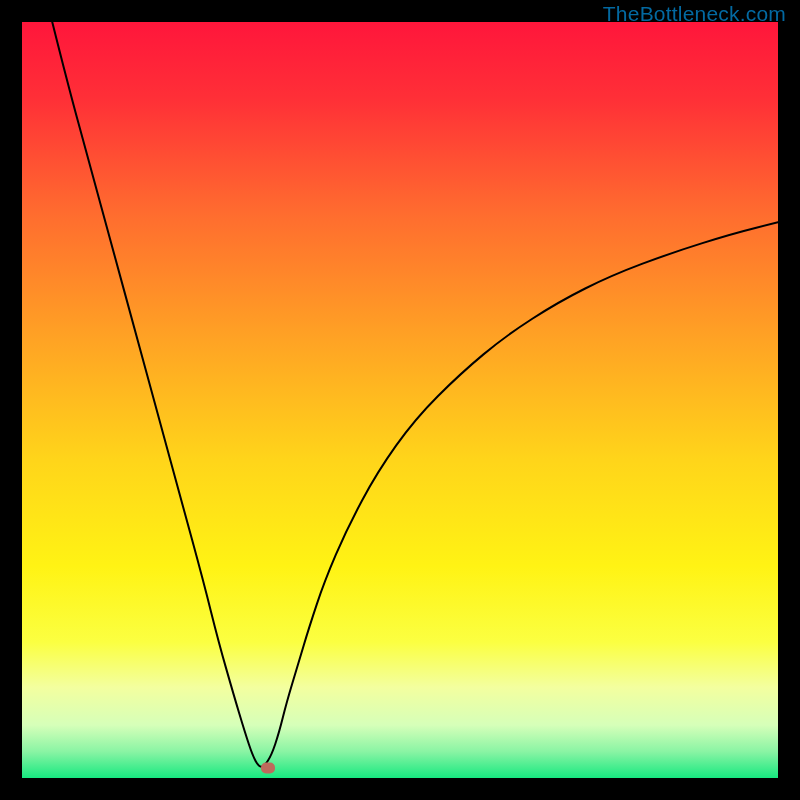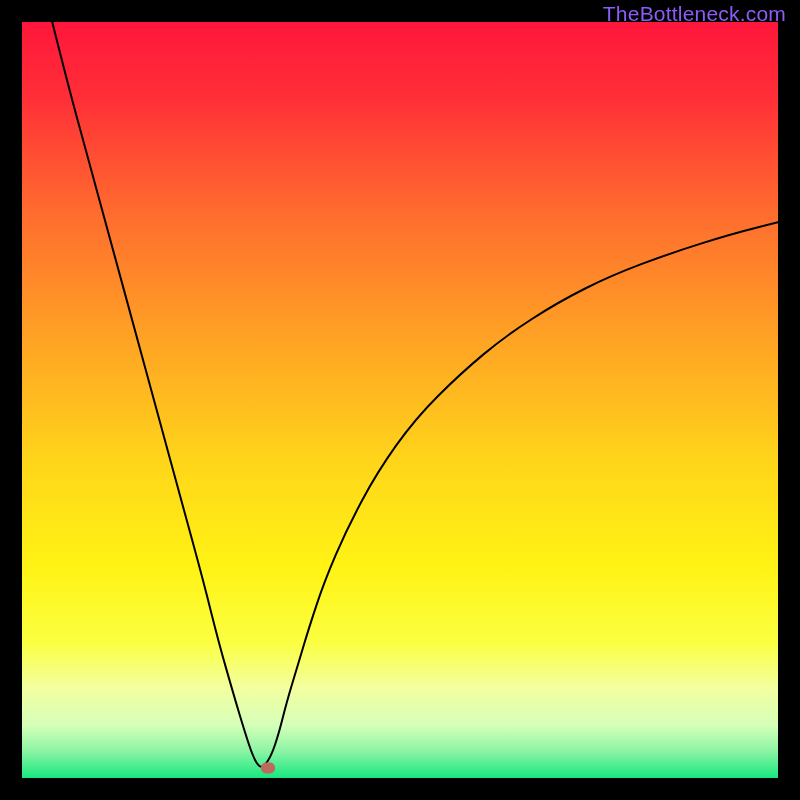--- a/index.html
+++ b/index.html
@@ -26,21 +26,21 @@
     overflow: hidden;
   }
   .gradient {
     position: absolute;
     inset: 0;
   }
   .watermark {
     position: absolute;
     top: 2px;
     right: 14px;
-    color: #8b5cf6;
+    color: #0369a1;
     font-size: 21px;
     font-weight: 500;
     letter-spacing: 0.2px;
   }
   svg.curve {
     position: absolute;
     inset: 0;
     width: 100%;
     height: 100%;
   }

